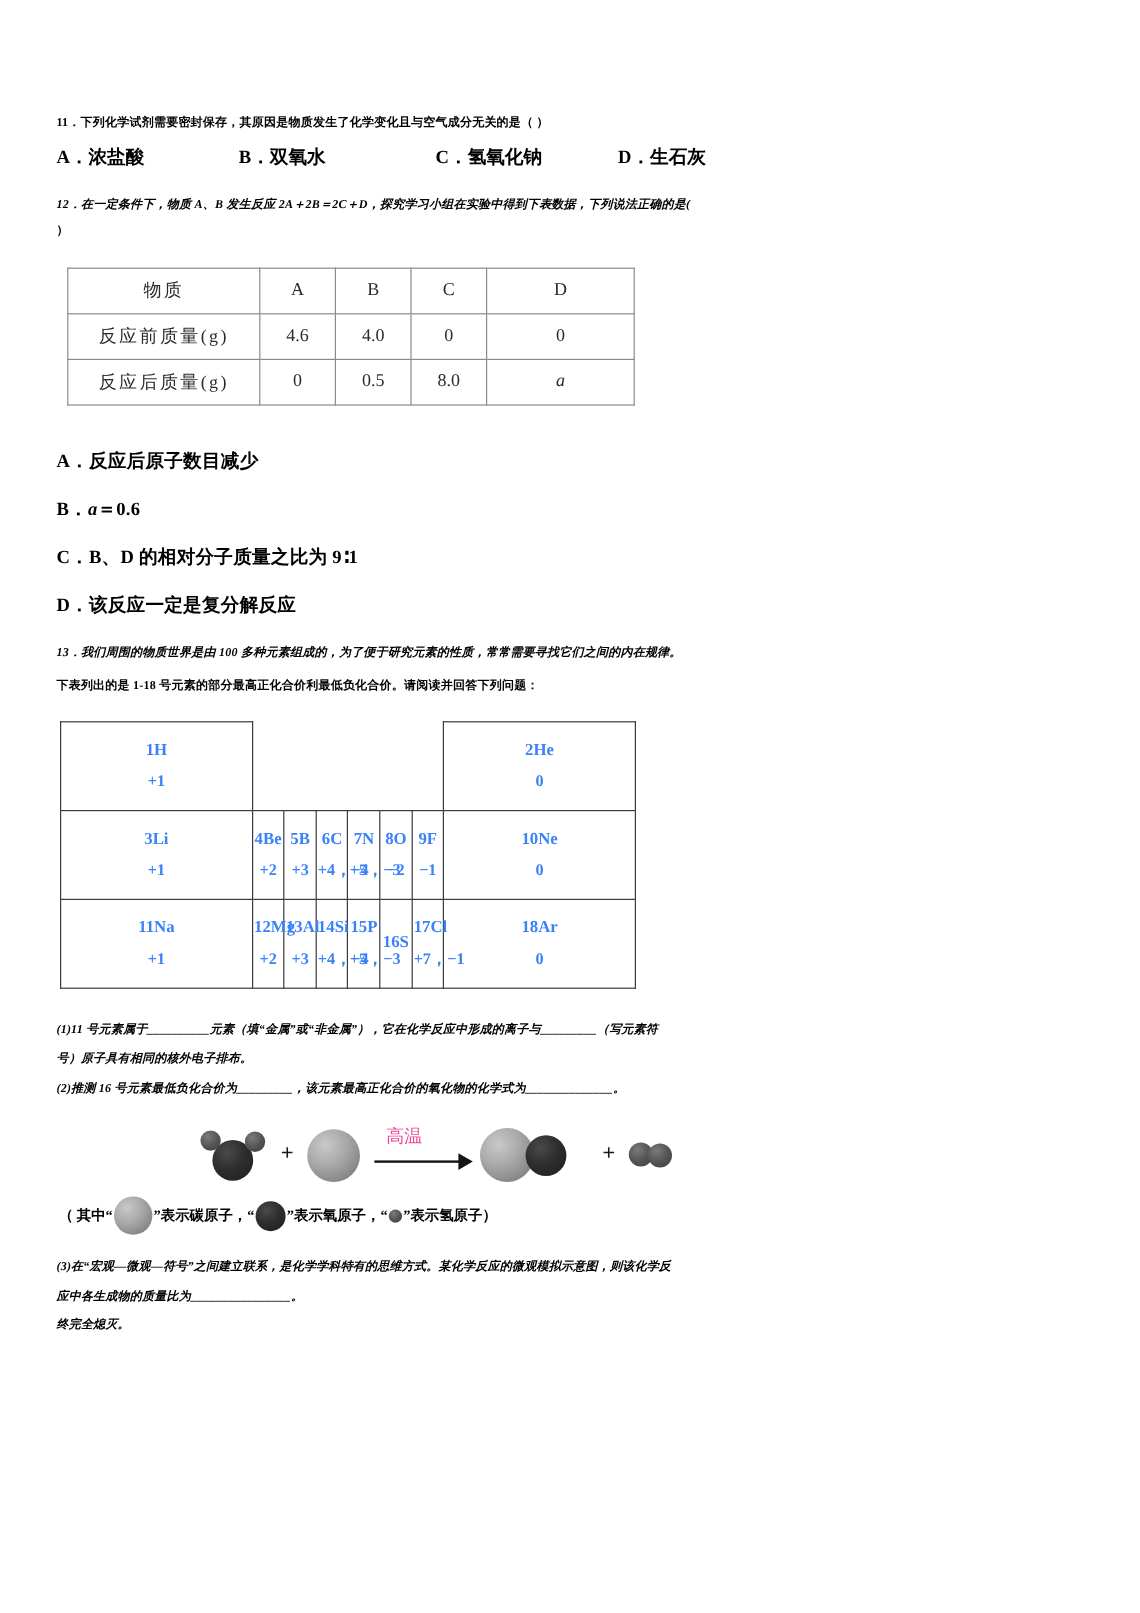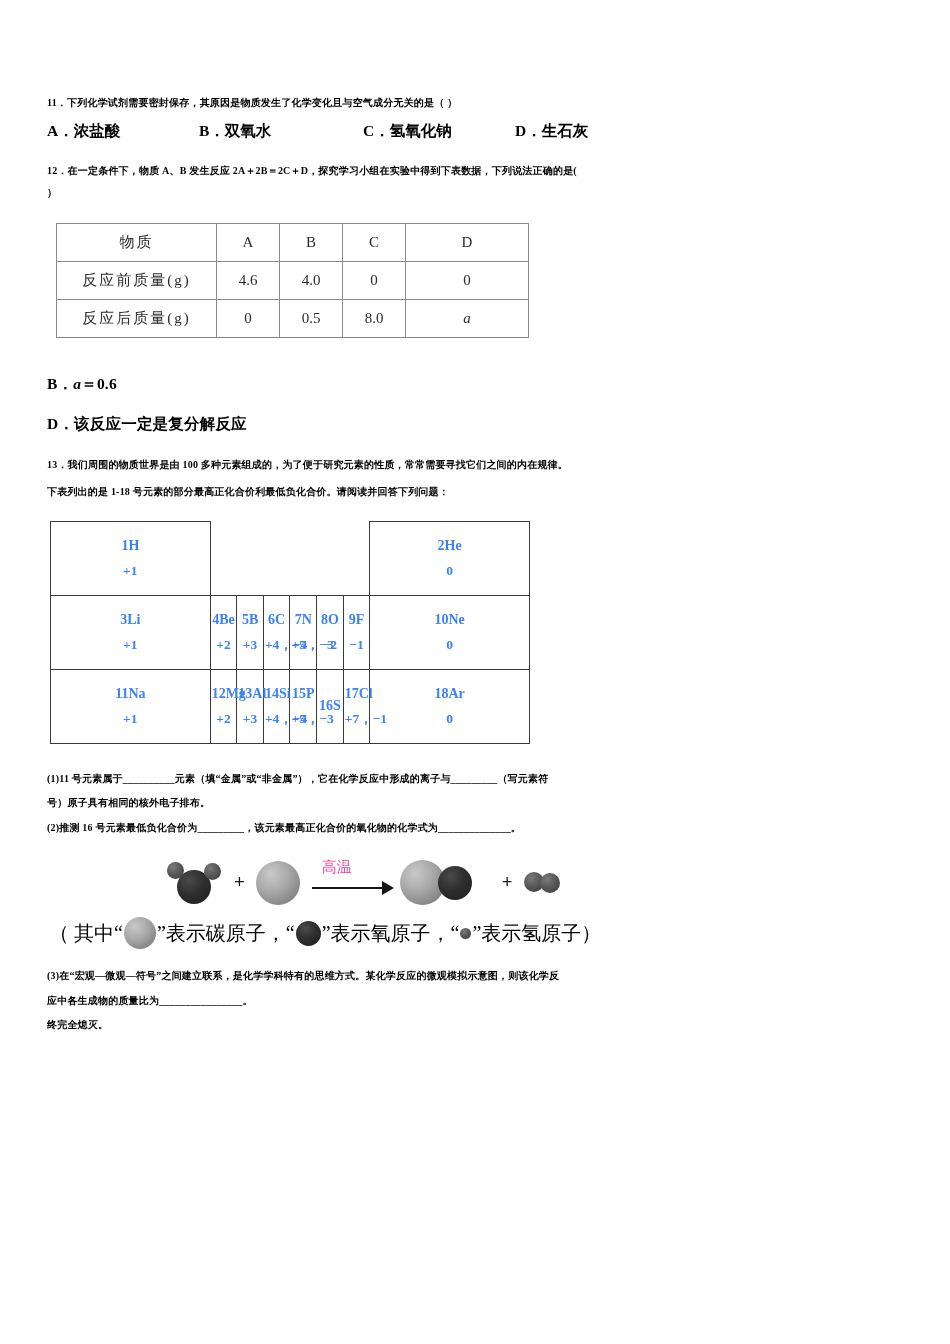--- a/index.html
+++ b/index.html
@@ -31,21 +31,21 @@
 
   
   .qline {
     font-size: 10px;
     line-height: 1.62;
     letter-spacing: 0.2px;
     margin: 0 0 2px 0;
     font-weight: bold;
     font-family: "Liberation Serif", "DejaVu Serif", serif;
   }
-  .qline.loose { line-height: 2.25; }
+  .qline.loose { line-height: 2.25; font-style: italic; }
   .opts {
     font-size: 15.5px;
     font-weight: bold;
     margin: 10px 0 0 0;
     display: flex;
     white-space: pre;
   }
   .opts .opt { display: inline-block; }
   .opt-a { width: 152px; }
   .opt-b { width: 164px; }
@@ -197,22 +197,22 @@
 
   
   .m-h2 { width: 40px; height: 24px; }
   .m-h2 .h1 { position: absolute; width: 20px; height: 20px; left: 0;  top: 2px; }
   .m-h2 .h2 { position: absolute; width: 20px; height: 20px; left: 16px; top: 3px; }
 
   
   .legend-line {
     display: flex;
     align-items: center;
-    font-size: 20px;
-    font-weight: normal;
+    font-size: 12px;
+    font-weight: bold;
     margin: 6px 0 0 2px;
     white-space: nowrap;
     text-align: right;
   }
   .legend-line .lg-atom { display: inline-block; position: relative; margin: 0 1px; }
   .lg-carbon { width: 32px; height: 32px; }
   .lg-carbon .c { position: absolute; width: 32px; height: 32px; left: 0; top: 0; }
   .lg-oxy { width: 25px; height: 25px; }
   .lg-oxy .o { position: absolute; width: 25px; height: 25px; left: 0; top: 0; }
   .lg-hyd { width: 11px; height: 11px; }
@@ -259,21 +259,23 @@
         <td class="cB">0.5</td>
         <td class="cC">8.0</td>
         <td class="cD ital">a</td>
       </tr>
     </tbody>
         </table>
   </div>
 
   <div style="height:36px"></div>
 
+  <p class="choice">A．反应后原子数目减少</p>
   <p class="choice"><span>B．</span><span class="ital">a</span><span>＝0.6</span></p>
+  <p class="choice">C．B、D 的相对分子质量之比为 9∶1</p>
   <p class="choice">D．该反应一定是复分解反应</p>
 
   <p class="sect-title"></p>
 
   <p class="qline loose">13．我们周围的物质世界是由 100 多种元素组成的，为了便于研究元素的性质，常常需要寻找它们之间的内在规律。</p>
   <p class="qline" style="margin-top:8px">下表列出的是 1-18 号元素的部分最高正化合价利最低负化合价。请阅读并回答下列问题：</p>
 
   <div class="ptable-wrap">
     <table class="ptable">
       <tbody>

